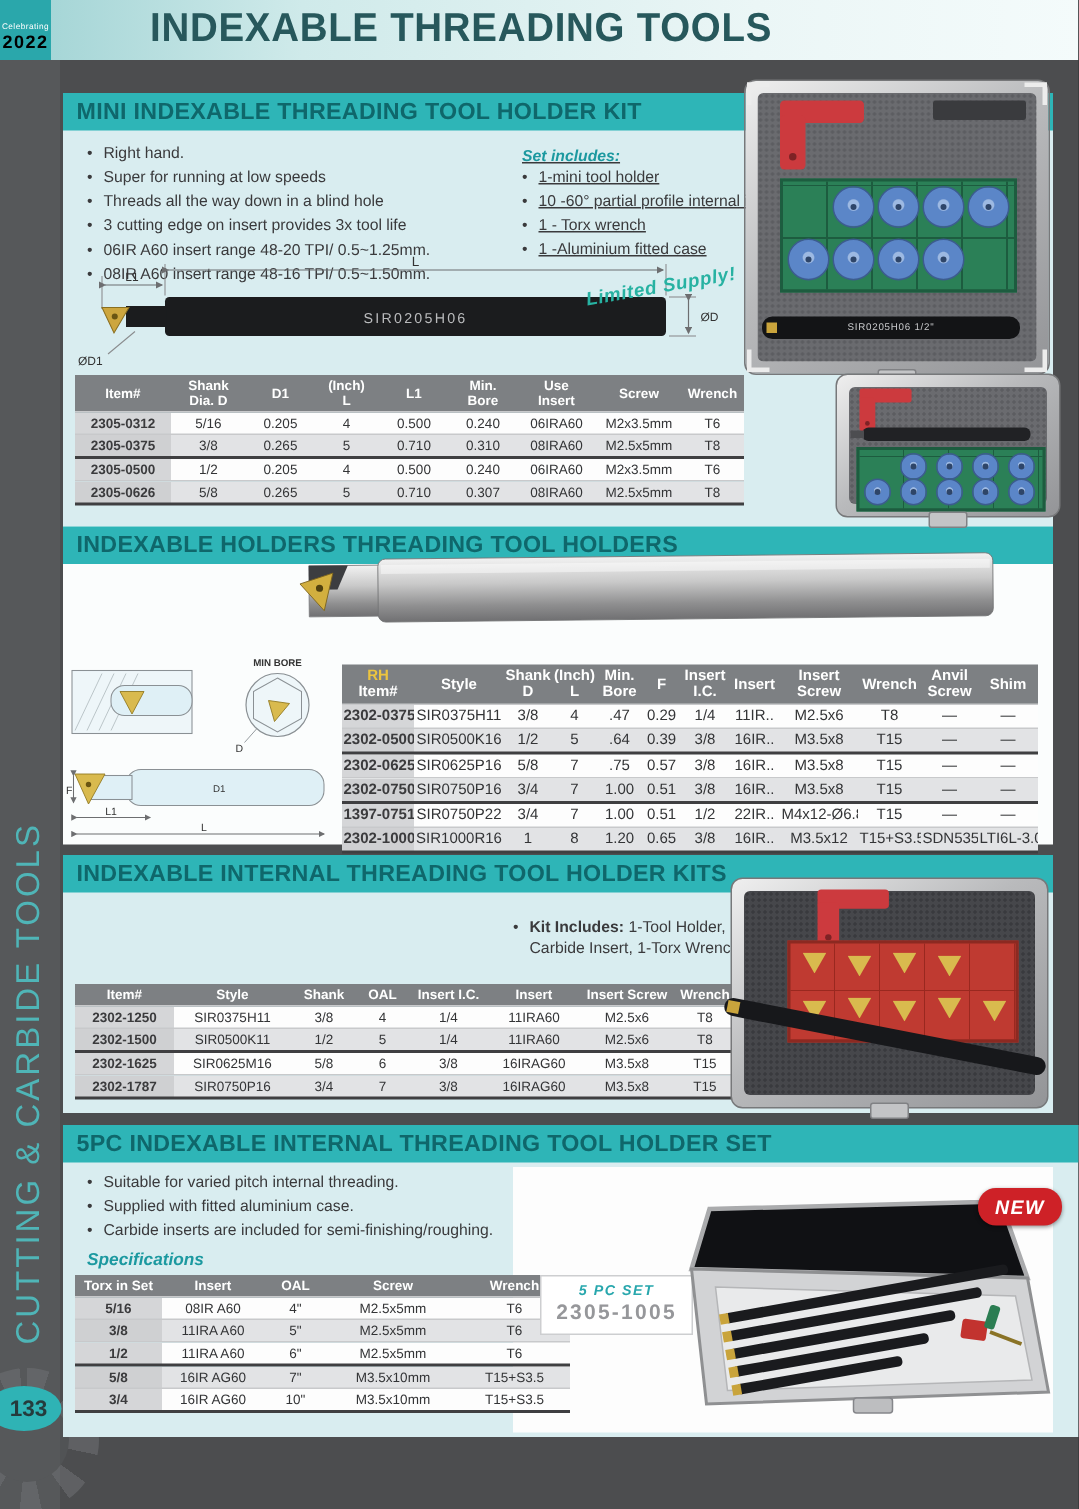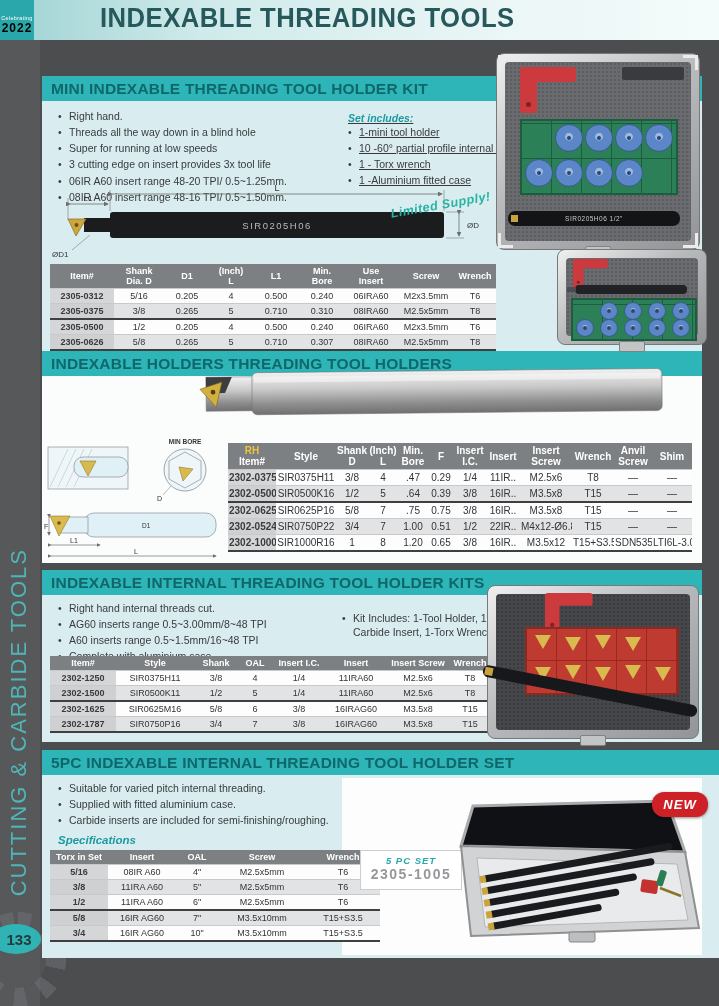--- a/index.html
+++ b/index.html
@@ -23,41 +23,41 @@
     transform:rotate(180deg); font-size:22px; color:#4fbabc; letter-spacing:2px; opacity:.95; white-space:nowrap; }
   .gear1 { position:absolute; left:-30px; bottom:-2px; width:96px; height:96px; border-radius:50%;
     background:repeating-conic-gradient(#6f7174 0deg 18deg, transparent 18deg 42deg); opacity:.55; }
   .gear1::after { content:""; position:absolute; inset:20px; border-radius:50%; background:#56585a; }
   .pagenum { position:absolute; left:-9px; top:924px; width:50px; height:30px; background:#2fb3b5;
     border-radius:50%; display:flex; align-items:center; justify-content:center; padding-left:6px;
     box-sizing:border-box; font-weight:700; font-size:15px; color:#253b3c; z-index:6; }
 
   
   .section { position:absolute; left:42px; width:660px; }
-  #sec1 { top:76px;  height:316px; background:#d9edf0; }
+  #sec1 { top:62px;  height:316px; background:#d9edf0; }
   #sec2 { top:351px; height:212px; background:#fbfdfd; }
   #sec3 { top:570px; height:172px; background:#d9edf0; }
   #sec4 { top:750px; height:208px; background:#d9edf0;padding-left:24px; }
   .sec-banner { position:absolute; left:0; top:0; width:100%; height:25px; background:#2eb5b7;
     color:#0f676b; font-weight:800; font-size:15.5px; line-height:25px; padding-left:9px;
     box-sizing:border-box; letter-spacing:.2px; white-space:nowrap; overflow:hidden; }
 
   .bullets { position:absolute; list-style:none; margin:0; padding:0; font-size:10.5px; color:#3a3a3c; }
   .bullets li { position:relative; padding-left:11px; margin-bottom:3px; line-height:1.25; }
   .bullets li::before { content:"•"; position:absolute; left:0; top:0; }
   #sec1 .bullets { left:16px; top:34px; width:300px; }
   #sec3 .bullets { left:16px; top:32px; width:285px; }
   #sec4 .bullets { left:16px; top:32px; width:340px; }
 
   .set-includes { position:absolute; left:306px; top:36px; width:185px; font-size:10.5px; color:#3a3a3c;text-decoration:underline; }
   .set-title { color:#1c99a0; font-weight:700; font-style:italic; margin-bottom:2px; }
   .kit { position:absolute; left:300px; top:42px; width:215px; font-size:10.5px; color:#3a3a3c;
     padding-left:11px; line-height:1.3; }
   .kit::before { content:"•"; position:absolute; left:0; top:0; }
-  .kit-label { font-weight:400; }
+  .kit-label { font-weight:700; }
   .limited { position:absolute; left:348px; top:122px; font-size:12.5px; font-weight:700;
     font-style:italic; color:#27b2a2; transform:rotate(-10deg); letter-spacing:.5px; }
   .spec-label { position:absolute; left:16px; top:84px; font-style:italic; font-weight:700;
     color:#1c99a0; font-size:11.5px; }
   .white-patch { position:absolute; left:300px; top:28px; width:360px; height:177px; background:#fdfdfd; }
   .set-box { position:absolute; left:318px; top:100px; width:100px; height:38px; background:#fff;
     border:1px solid #cdced0; text-align:center; }
   .set-box-line1 { font-size:9.5px; font-weight:700; font-style:italic; color:#28a7ad;
     margin-top:4px; letter-spacing:1px; }
   .set-box-line2 { font-size:14px; font-weight:700; color:#96979a; letter-spacing:1.5px; }
@@ -148,22 +148,22 @@
   <div class="sidebar">
     <div class="gear1"></div>
     <div class="sidebar-text">CUTTING &amp; CARBIDE TOOLS</div>
   </div>
   <div class="pagenum">133</div>
 
   <div class="section" id="sec1">
     <div class="sec-banner">MINI INDEXABLE THREADING TOOL HOLDER KIT</div>
     <ul class="bullets">
         <li>Right hand.</li>
+        <li>Super for running at low speeds</li>
         <li>Threads all the way down in a blind hole</li>
-        <li>Super for running at low speeds</li>
         <li>3 cutting edge on insert provides 3x tool life</li>
         <li>06IR A60 insert range 48-20 TPI/ 0.5~1.25mm.</li>
         <li>08IR A60 insert range 48-16 TPI/ 0.5~1.50mm.</li>
       </ul>
     <div class="set-includes">
       <div class="set-title">Set includes:</div>
       <ul class="bullets" style="position:static;">
           <li>1-mini tool holder</li>
           <li>10 -60° partial profile internal insert, TiN coated</li>
           <li>1 - Torx wrench</li>
@@ -397,30 +397,44 @@
             <td>T15</td>
             <td>—</td>
             <td>—</td>
           </tr>
           <tr>
             <td>2302-0625</td>
             <td>SIR0625P16</td>
             <td>5/8</td>
             <td>7</td>
             <td>.75</td>
-            <td>0.75</td>
+            <td>0.57</td>
             <td>3/8</td>
             <td>16IR..</td>
             <td>M3.5x8</td>
             <td>T15</td>
             <td>—</td>
             <td>—</td>
           </tr>
-          <tr>
-            <td>2302-0524</td>
+          <tr class="group-end">
+            <td>2302-0750</td>
+            <td>SIR0750P16</td>
+            <td>3/4</td>
+            <td>7</td>
+            <td>1.00</td>
+            <td>0.51</td>
+            <td>3/8</td>
+            <td>16IR..</td>
+            <td>M3.5x8</td>
+            <td>T15</td>
+            <td>—</td>
+            <td>—</td>
+          </tr>
+          <tr>
+            <td>1397-0751</td>
             <td>SIR0750P22</td>
             <td>3/4</td>
             <td>7</td>
             <td>1.00</td>
             <td>0.51</td>
             <td>1/2</td>
             <td>22IR..</td>
             <td>M4x12-Ø6.8</td>
             <td>T15</td>
             <td>—</td>
@@ -439,26 +453,20 @@
             <td>T15+S3.5</td>
             <td>SDN535</td>
             <td>LTI6L-3.0</td>
           </tr>
         </tbody>
     </table>
   </div>
 
   <div class="section" id="sec3">
     <div class="sec-banner">INDEXABLE INTERNAL THREADING TOOL HOLDER KITS</div>
-    <ul class="bullets">
-        <li>Right hand internal threads cut.</li>
-        <li>AG60 inserts range 0.5~3.00mm/8~48 TPI</li>
-        <li>A60 inserts range 0.5~1.5mm/16~48 TPI</li>
-        <li>Complete with aluminium case.</li>
-      </ul>
     <div class="kit">
       <span class="kit-label">Kit Includes:</span><span> 1-Tool Holder, 10-TiN Coated Carbide Insert, 1-Torx Wrench</span>
     </div>
     <table class="tbl" id="tbl3">
       <colgroup>
           <col style="width:66px">
           <col style="width:78px">
           <col style="width:44px">
           <col style="width:34px">
           <col style="width:54px">

